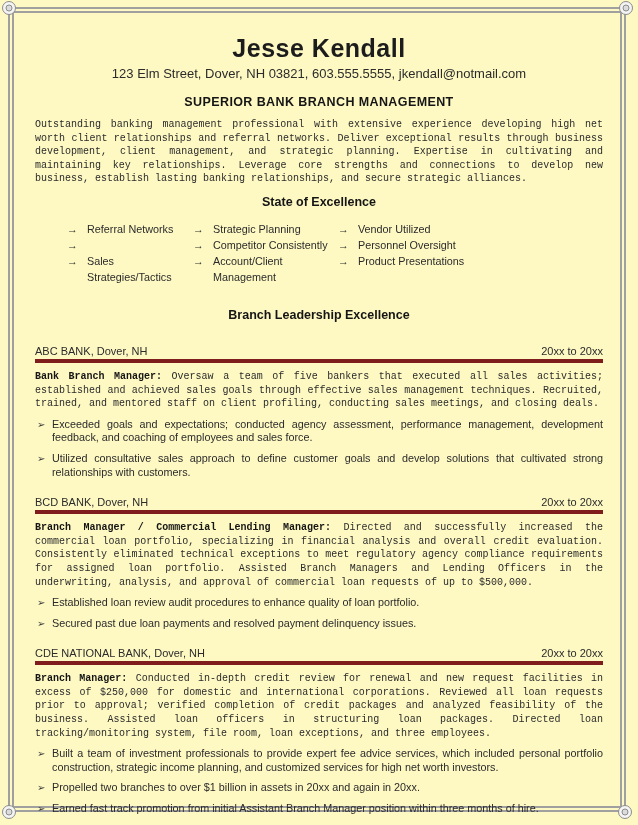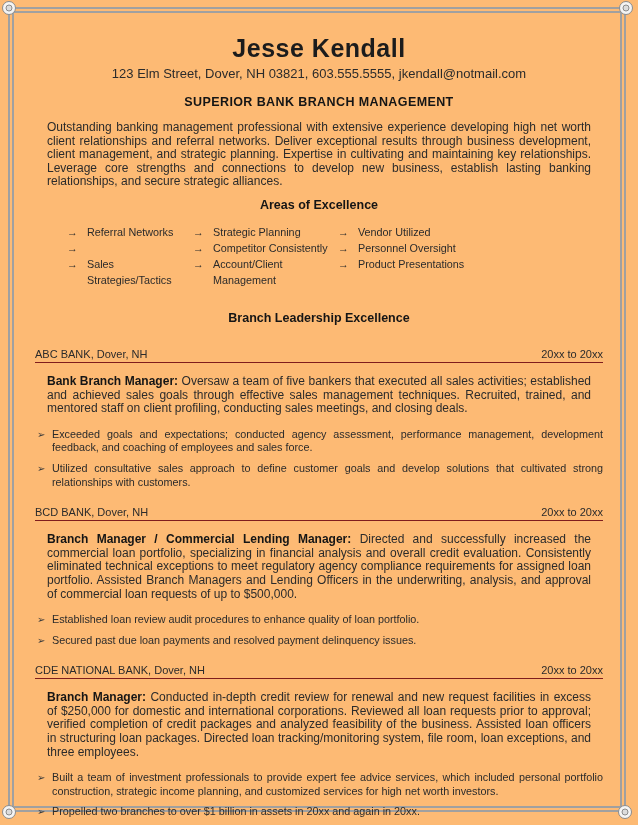--- a/index.html
+++ b/index.html
@@ -1,21 +1,21 @@
 <!DOCTYPE html>
 <html><head>
 <meta charset="utf-8">
 <style>
   html, body { margin:0; padding:0; }
   body {
     width:638px; height:825px; position:relative; overflow:hidden;
     background:#ffffff; color:#2b2b2b;
     font-family:"Liberation Sans","DejaVu Sans",sans-serif;
   }
-  .page { position:absolute; inset:0; background:#fdba74;padding-left:46px; }
+  .page { position:absolute; inset:0; background:#fef9c3;padding-left:46px; }
 
   
   .frame {
     position:absolute; left:8px; top:7px; right:12px; bottom:13px;
     border:6px double #a0a0a0;
   }
   .corner {
     position:absolute; width:14px; height:14px; box-sizing:border-box;
     border:1px solid #8b8b8b; border-radius:50%; background:#f4f4f4; z-index:2;
   }
@@ -28,41 +28,41 @@
   .c-tr{ left:619px; top:1px; }
   .c-bl{ left:2px;  top:805px; }
   .c-br{ left:618px; top:805px; }
 
   .content { position:absolute; left:35px; right:35px; top:34px; text-align:center; }
 
   .name { font-size:25px; font-weight:bold; letter-spacing:0.5px; margin:0 0 3px; color:#1c1c1c; }
   .contact { font-size:13px; margin:0 0 14px; }
   .headline { font-size:12.5px; font-weight:bold; letter-spacing:0.4px; margin:12px 0 9px; color:#151515; }
 
-  .para { font-size:12px; line-height:13.6px; text-align:justify; margin:12px; }
+  .para { font-size:10px; line-height:13.6px; text-align:justify; margin:0;font-family:Liberation Mono, monospace; }
   .summary { margin-bottom:9px; }
 
   .sect { font-size:12.5px; font-weight:bold; margin:0; text-align:center; color:#151515; }
 
   .areas {
     display:flex; margin:12px 0 0 32px; text-align:left;
     font-size:10.8px; line-height:16px;
   }
   .area-col { display:flex; flex-direction:column; }
   .area-col:nth-child(1){ width:126px; }
   .area-col:nth-child(2){ width:145px; }
   .area-item { display:flex; }
   .area-arrow { width:20px; flex:0 0 20px; }
 
   .exp-title { margin:23px 0 23px; }
 
   .job { text-align:left; margin-bottom:17px; }
   .jobhead {
     display:flex; justify-content:space-between; align-items:flex-start;
-    font-size:11px; border-bottom:1px solid #7f1d1d;
+    font-size:11px; border-bottom:4px solid #7f1d1d;
     padding-bottom:2px; margin-bottom:7px;
   }
   .job .para b { color:#151515; }
 
   .bullet {
     position:relative; padding-left:17px; margin-top:7px;
     font-size:10.8px; line-height:13.6px; text-align:justify;
   }
   .bmark { position:absolute; left:2px; top:0; font-size:10px; color:#3a3a3a; }
 
@@ -81,21 +81,21 @@
   <span class="corner c-br"></span>
 
   <div class="content">
 
     <h1 class="name">Jesse Kendall</h1>
     <div class="contact">123 Elm Street, Dover, NH 03821, 603.555.5555, jkendall@notmail.com</div>
     <h2 class="headline">SUPERIOR BANK BRANCH MANAGEMENT</h2>
 
     <p class="para summary">Outstanding banking management professional with extensive experience developing high net worth client relationships and referral networks. Deliver exceptional results through business development, client management, and strategic planning. Expertise in cultivating and maintaining key relationships. Leverage core strengths and connections to develop new business, establish lasting banking relationships, and secure strategic alliances.</p>
 
-    <h3 class="sect">Areas of Excellence</h3>
+    <h3 class="sect">State of Excellence</h3>
 
     <div class="areas">
       <div class="area-col">
         <div class="area-item">
           <span class="area-arrow">→</span>
           <span>Referral Networks</span>
         </div>
         <div class="area-item">
           <span class="area-arrow">→</span>
         </div>

